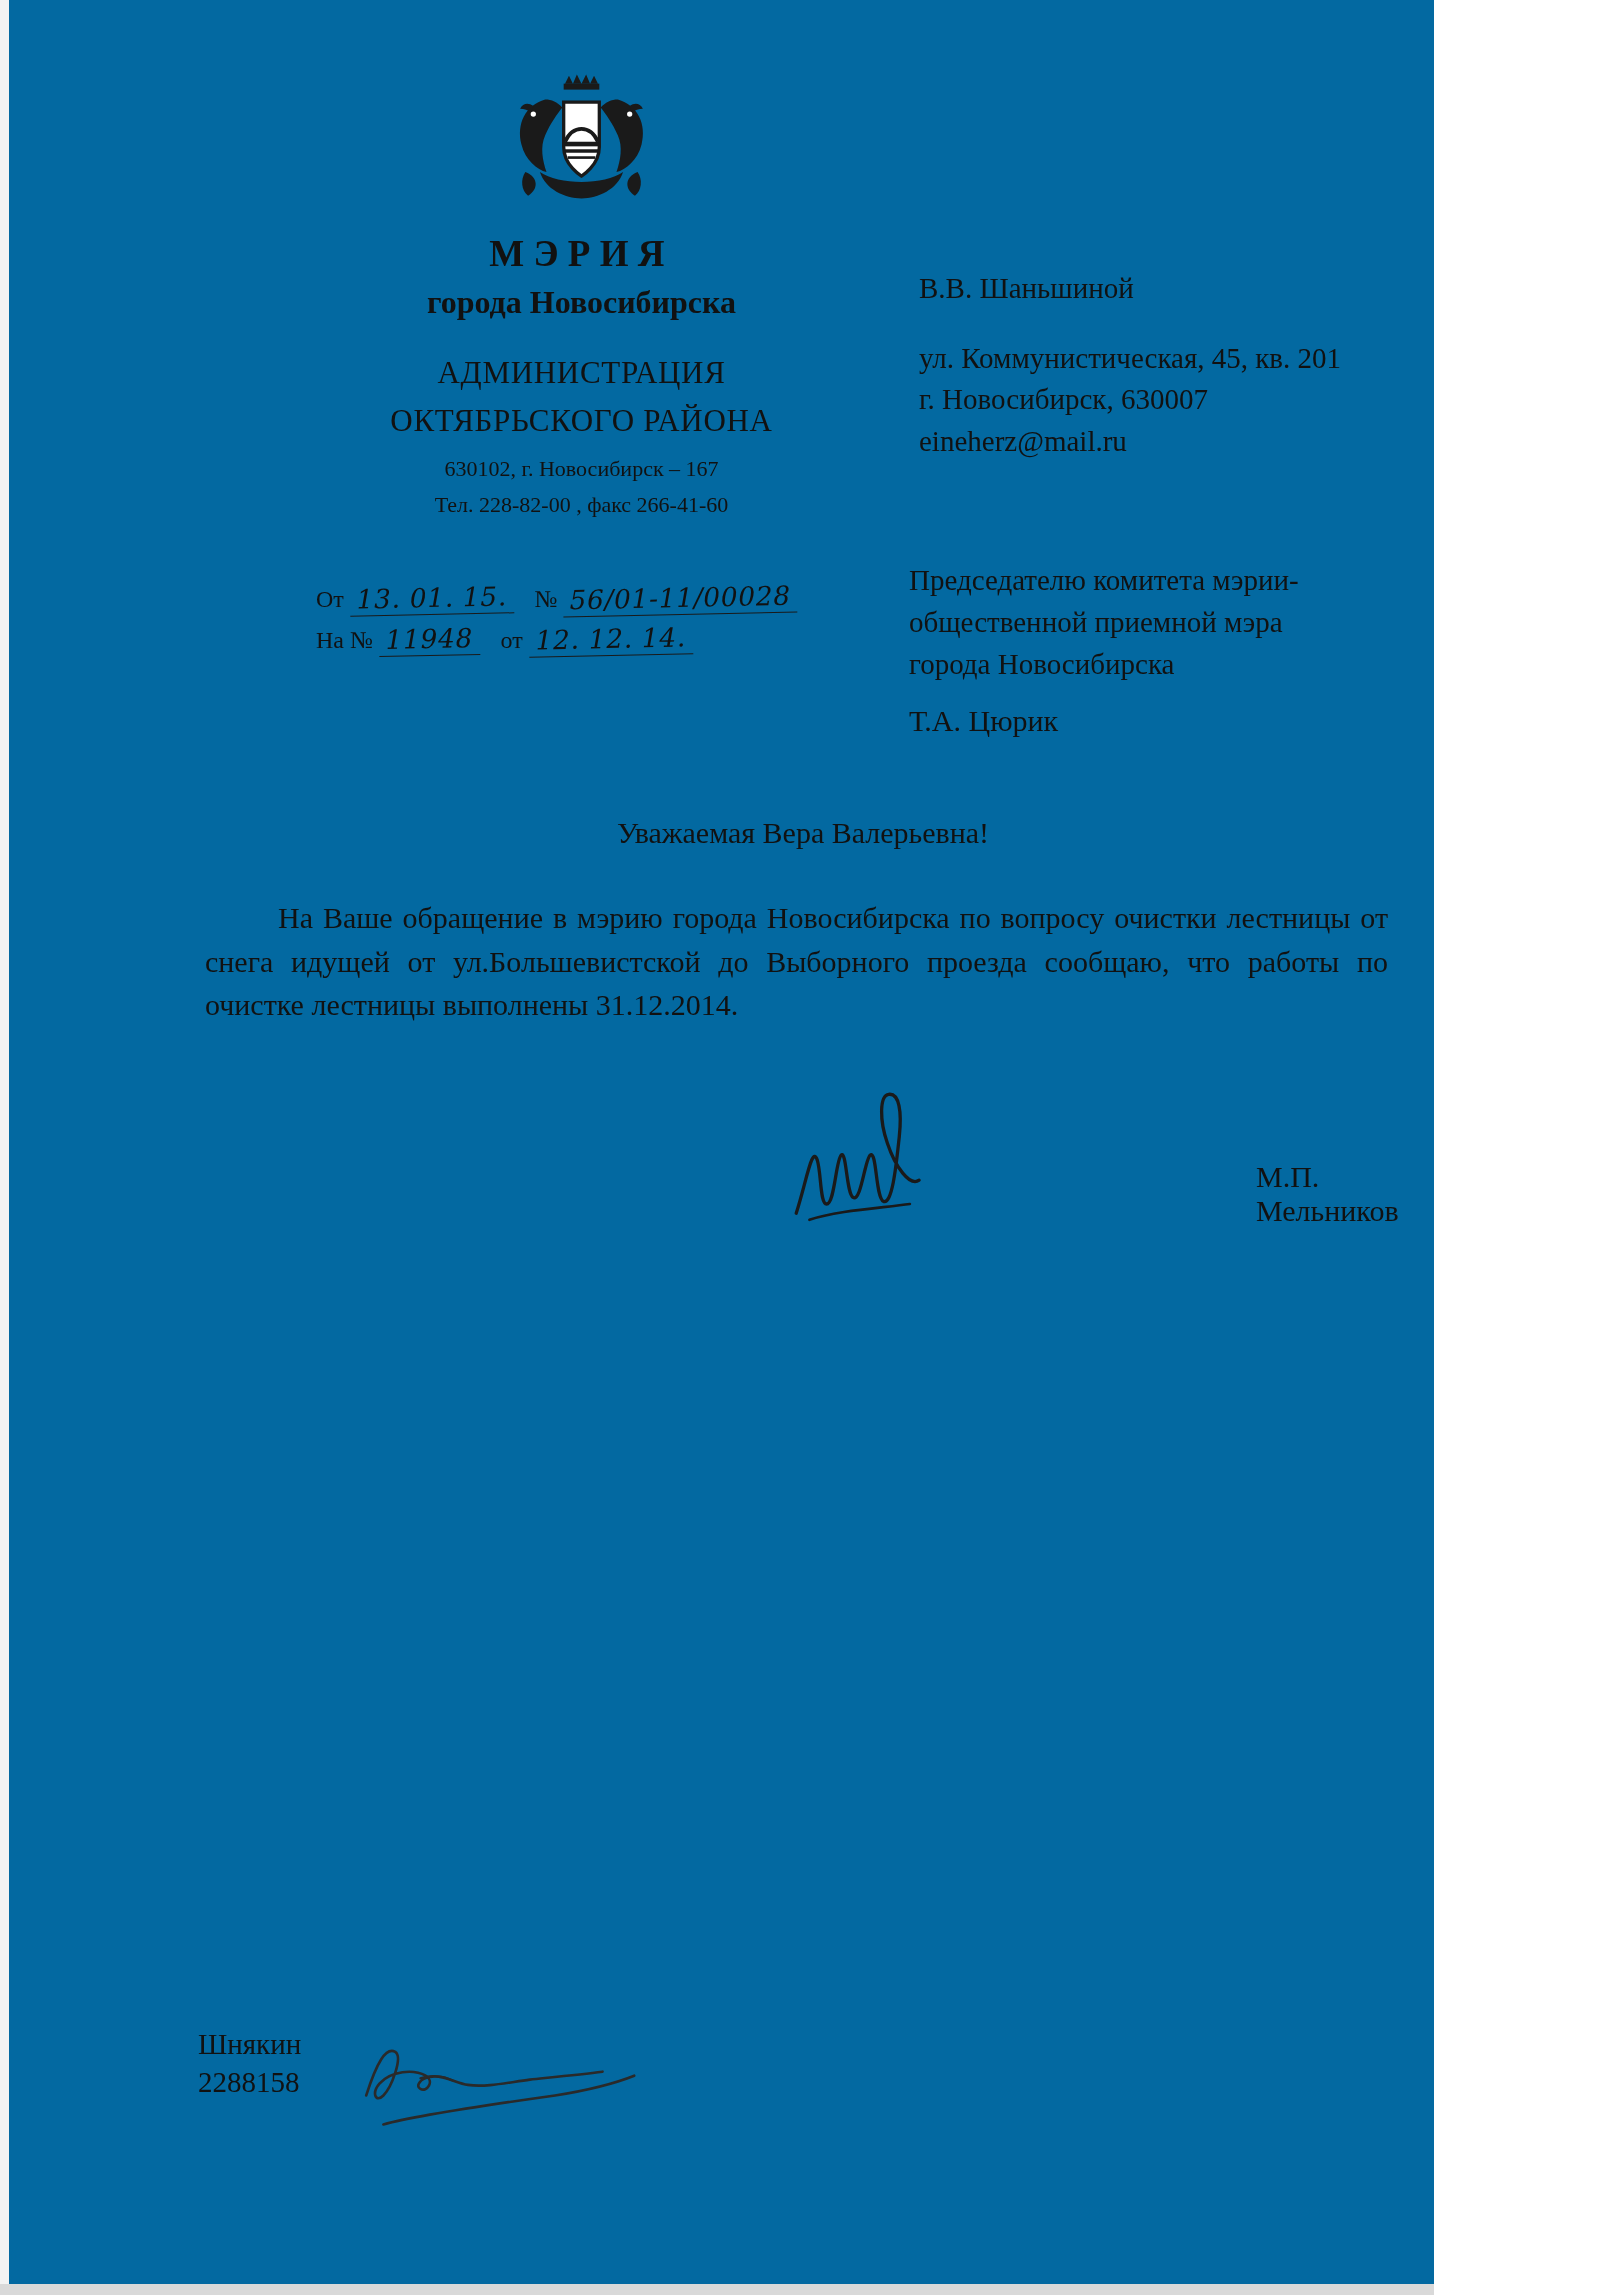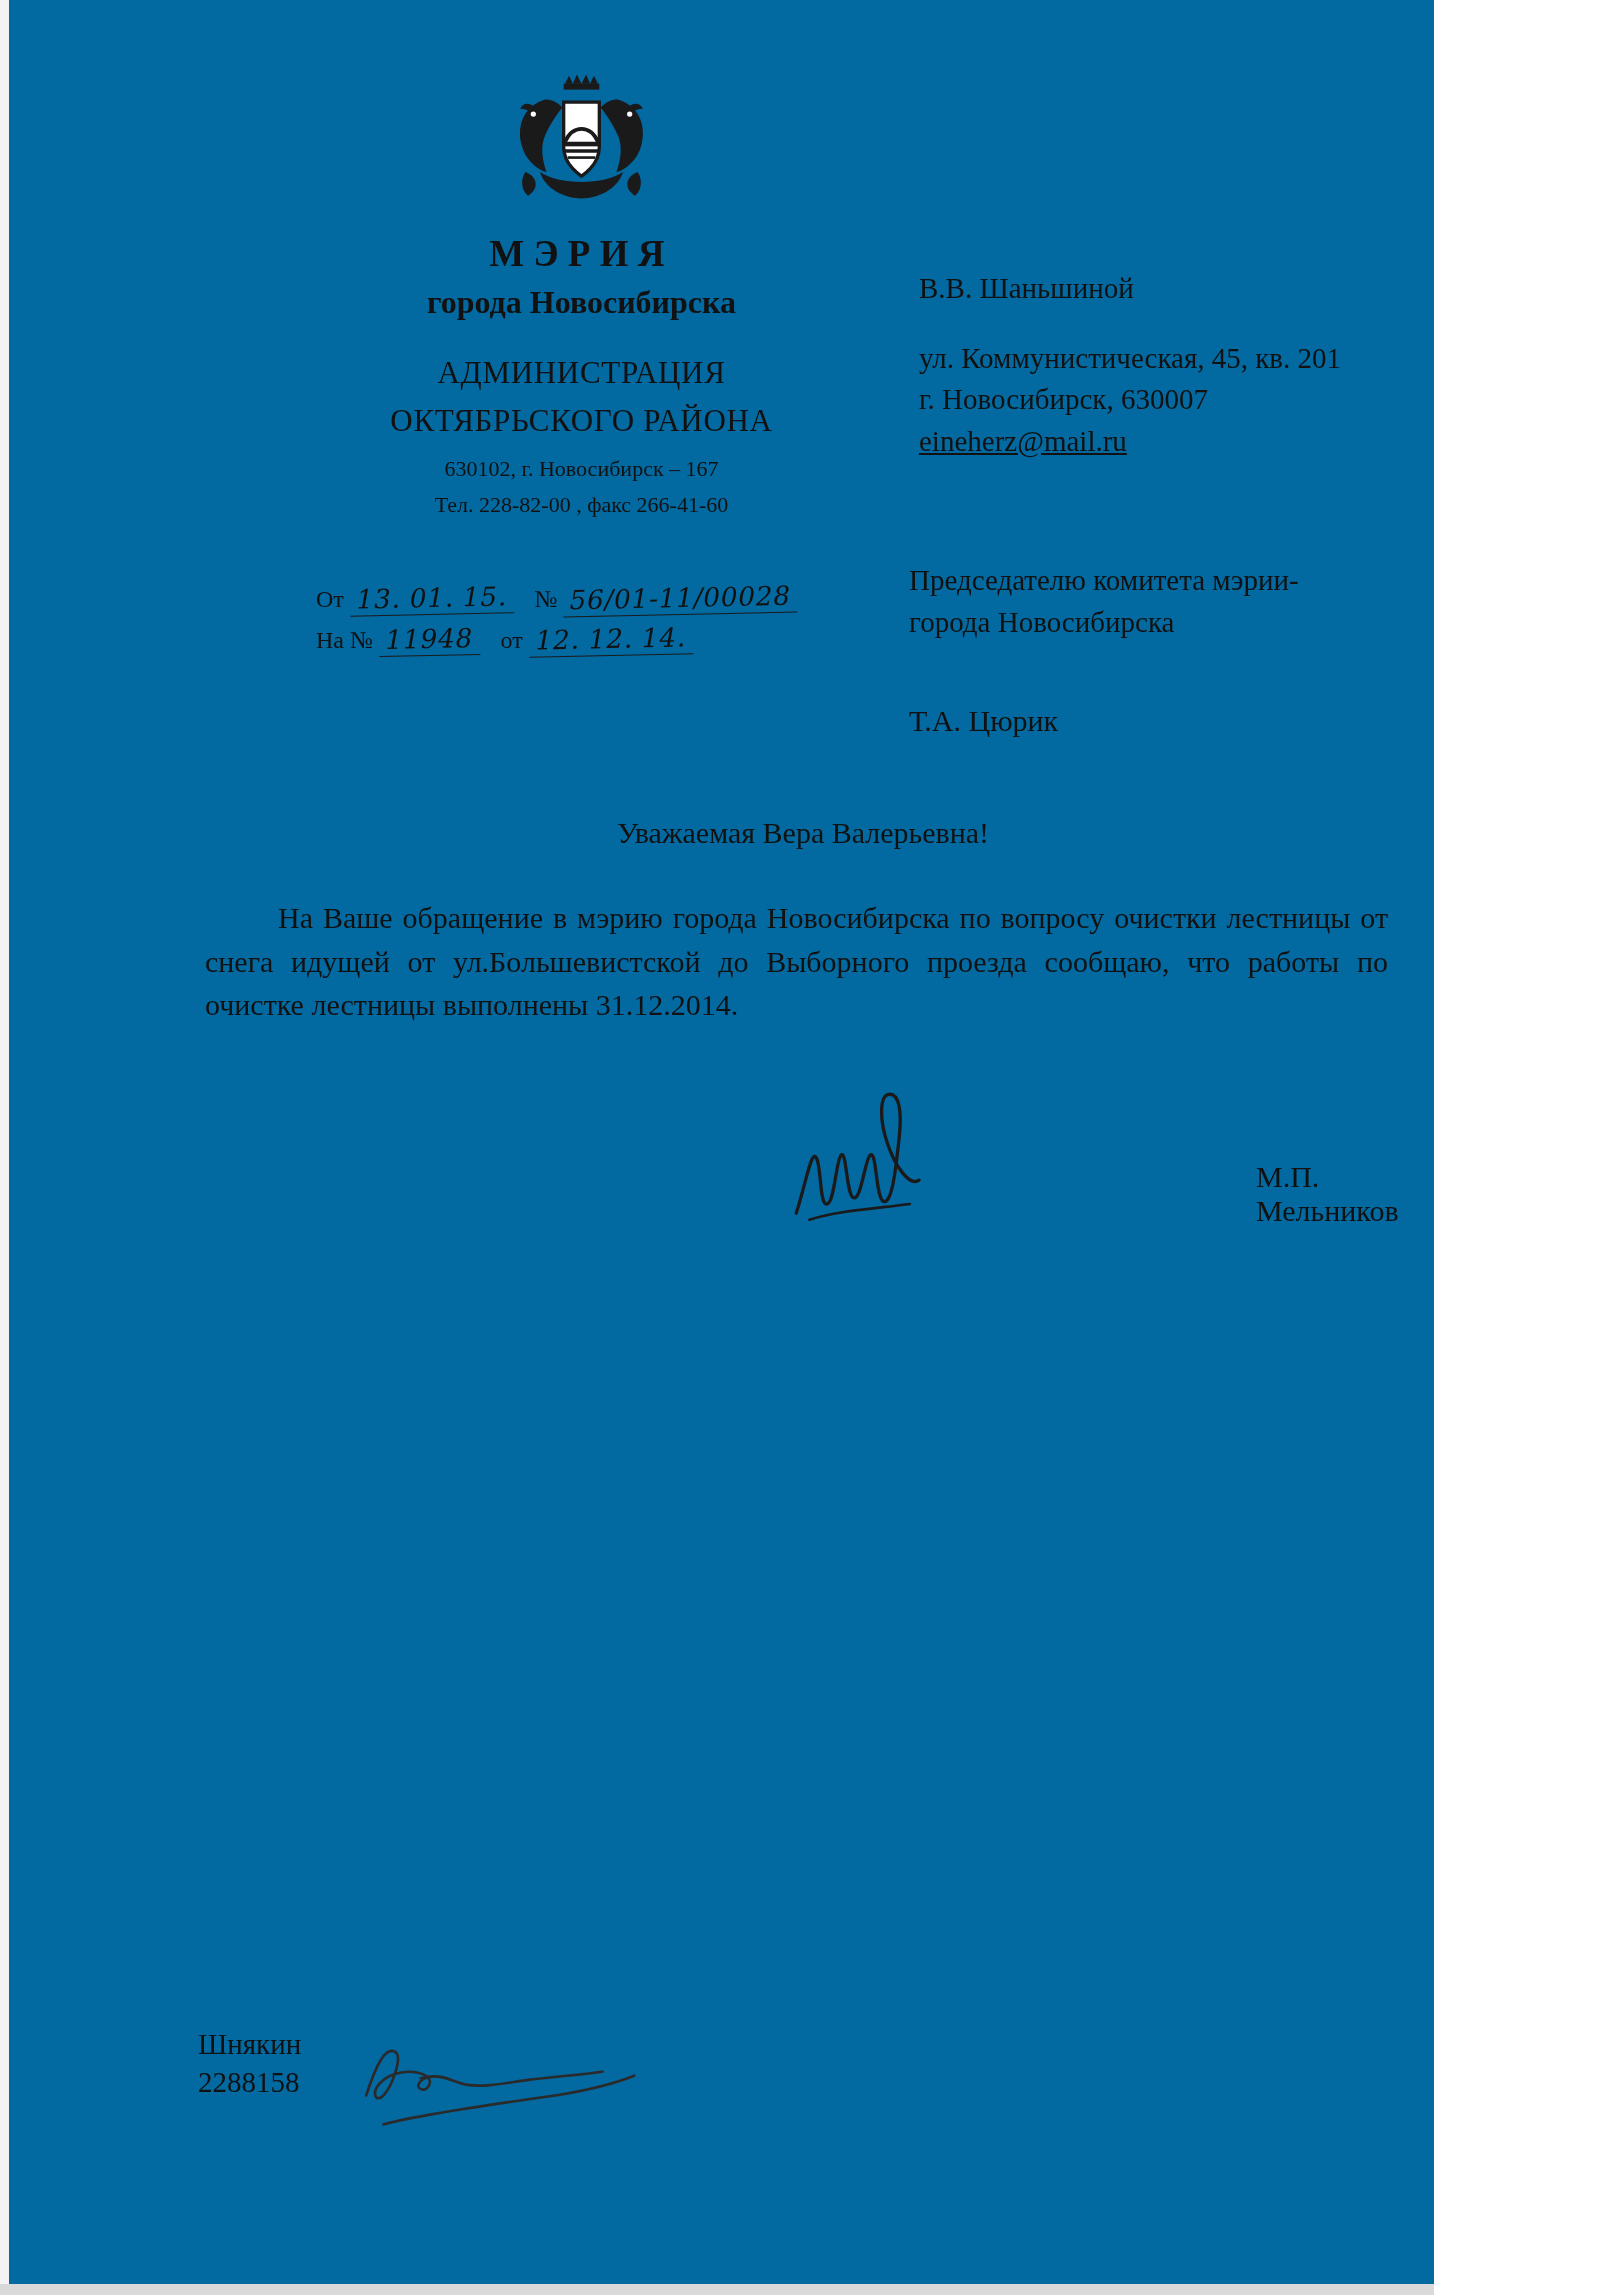--- a/index.html
+++ b/index.html
@@ -96,21 +96,20 @@
     left: 919px;
     top: 268px;
     width: 628px;
     font-size: 29px;
     line-height: 1.42;
   }
   .recipient .gap {
     height: 29px;
   }
   .mail-link {
-    text-decoration: underline;
   }
 
   .addressee2 {
     position: absolute;
     left: 909px;
     top: 559px;
     width: 648px;
     font-size: 29px;
     line-height: 1.45;
   }
@@ -255,20 +254,21 @@
   <div class="recipient">
     <div>В.В. Шаньшиной</div>
     <div class="gap"></div>
     <div>ул. Коммунистическая, 45, кв. 201</div>
     <div>г. Новосибирск, 630007</div>
     <div class="mail-link">eineherz@mail.ru</div>
   </div>
 
   <div class="addressee2">
     <div>Председателю комитета мэрии-</div>
+    <div>общественной приемной мэра</div>
     <div>города Новосибирска</div>
   </div>
   <div class="addressee-name">Т.А. Цюрик</div>
 
   <div class="salutation">Уважаемая Вера Валерьевна!</div>
   <div class="body-text">На Ваше обращение в мэрию города Новосибирска по вопросу очистки лестницы от снега идущей от ул.Большевистской до Выборного проезда сообщаю, что работы по очистке лестницы выполнены 31.12.2014.</div>
 
 
   <svg class="signature-mark" viewBox="0 0 280 260">
     <path d="M20 200 C36 150 44 96 52 120 C58 140 56 186 66 186 C78 186 80 120 88 112 C96 104 96 170 106 176 C118 184 124 118 132 112 C142 104 140 176 152 182 C166 188 172 120 176 84 C180 46 176 18 160 20 C146 22 146 60 158 94 C170 130 192 160 206 150" fill="none" stroke="#1a1a1a" stroke-width="5" stroke-linecap="round"></path>

